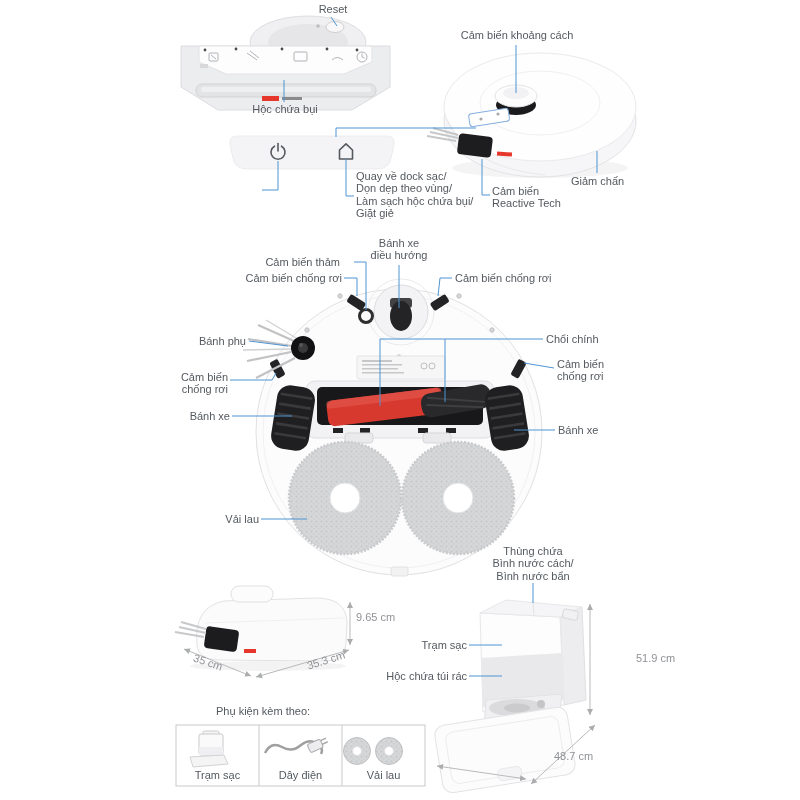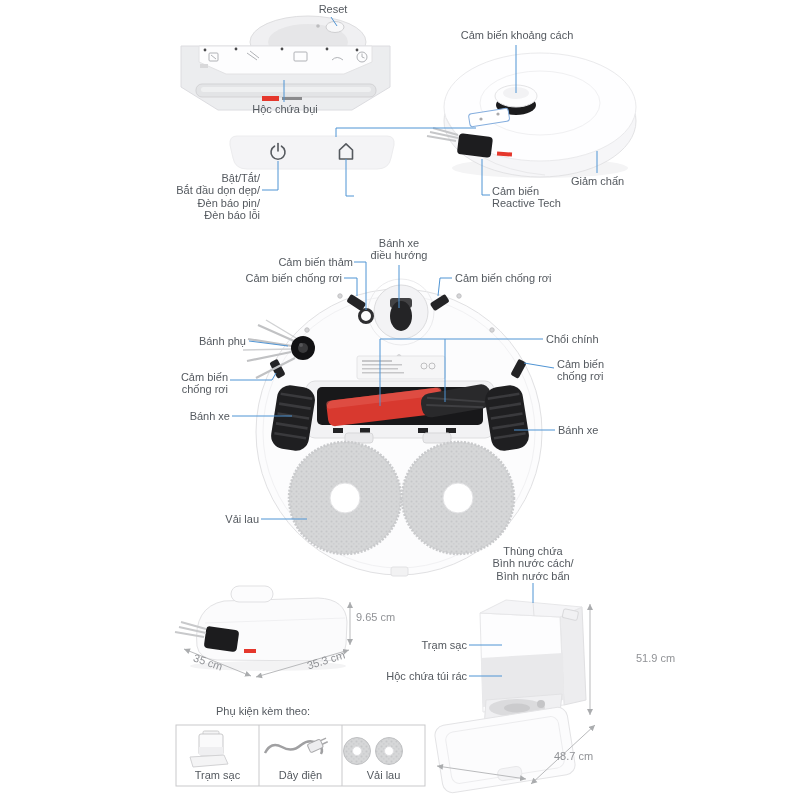--- a/index.html
+++ b/index.html
@@ -273,32 +273,32 @@
 <div class="lbl c" style="left:306px;top:3px;width:54px;">Reset</div>
 <div class="lbl c" style="left:238px;top:103px;width:94px;">Hộc chứa bụi</div>
 
 <div class="lbl c" style="left:450px;top:29px;width:134px;">Cảm biến khoảng cách</div>
 <div class="lbl" style="left:571px;top:175px;">Giảm chấn</div>
 <div class="lbl" style="left:492px;top:185px;">
   <div>Cảm biến</div>
   <div>Reactive Tech</div>
 </div>
 
-<div class="lbl r" style="left:148px;top:172px;width:112px;">
-  <div>Bật/Tắt/</div>
-  <div>Bắt đầu dọn dẹp/</div>
-  <div>Đèn báo pin/</div>
-  <div>Đèn báo lỗi</div>
+<div class="lbl" style="left:356px;top:170px;width:130px;">
+  <div>Quay về dock sạc/</div>
+  <div>Dọn dẹp theo vùng/</div>
+  <div>Làm sạch hộc chứa bụi/</div>
+  <div>Giặt giẻ</div>
 </div>
 
 <div class="lbl c" style="left:347px;top:237px;width:104px;">
   <div>Bánh xe</div>
   <div>điều hướng</div>
 </div>
-<div class="lbl r" style="left:261px;top:256px;width:92px;">Cảm biến thảm</div>
+<div class="lbl r" style="left:248px;top:256px;width:92px;">Cảm biến thảm</div>
 <div class="lbl r" style="left:238px;top:272px;width:104px;">Cảm biến chống rơi</div>
 <div class="lbl" style="left:455px;top:272px;">Cảm biến chống rơi</div>
 <div class="lbl r" style="left:183px;top:335px;width:63px;">Bánh phụ</div>
 <div class="lbl" style="left:546px;top:333px;text-align:right;">Chổi chính</div>
 <div class="lbl r" style="left:166px;top:371px;width:62px;">
   <div>Cảm biến</div>
   <div>chống rơi</div>
 </div>
 <div class="lbl" style="left:557px;top:358px;">
   <div>Cảm biến</div>

